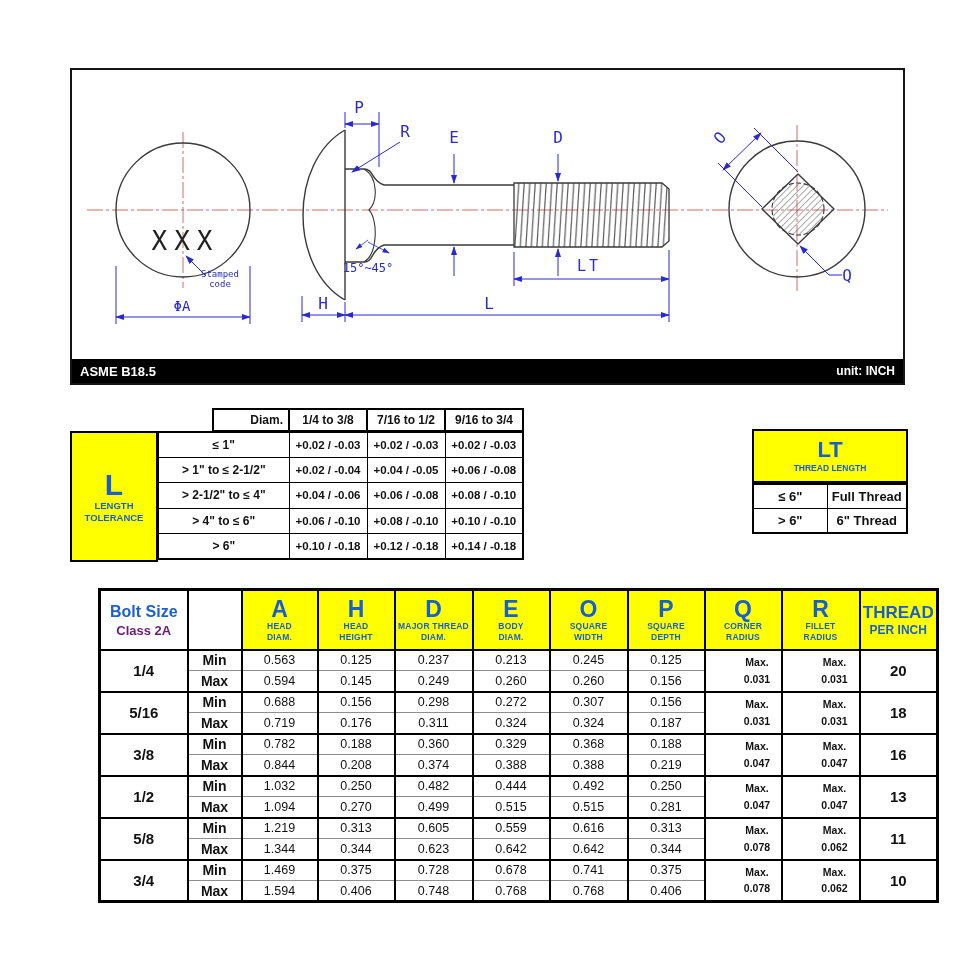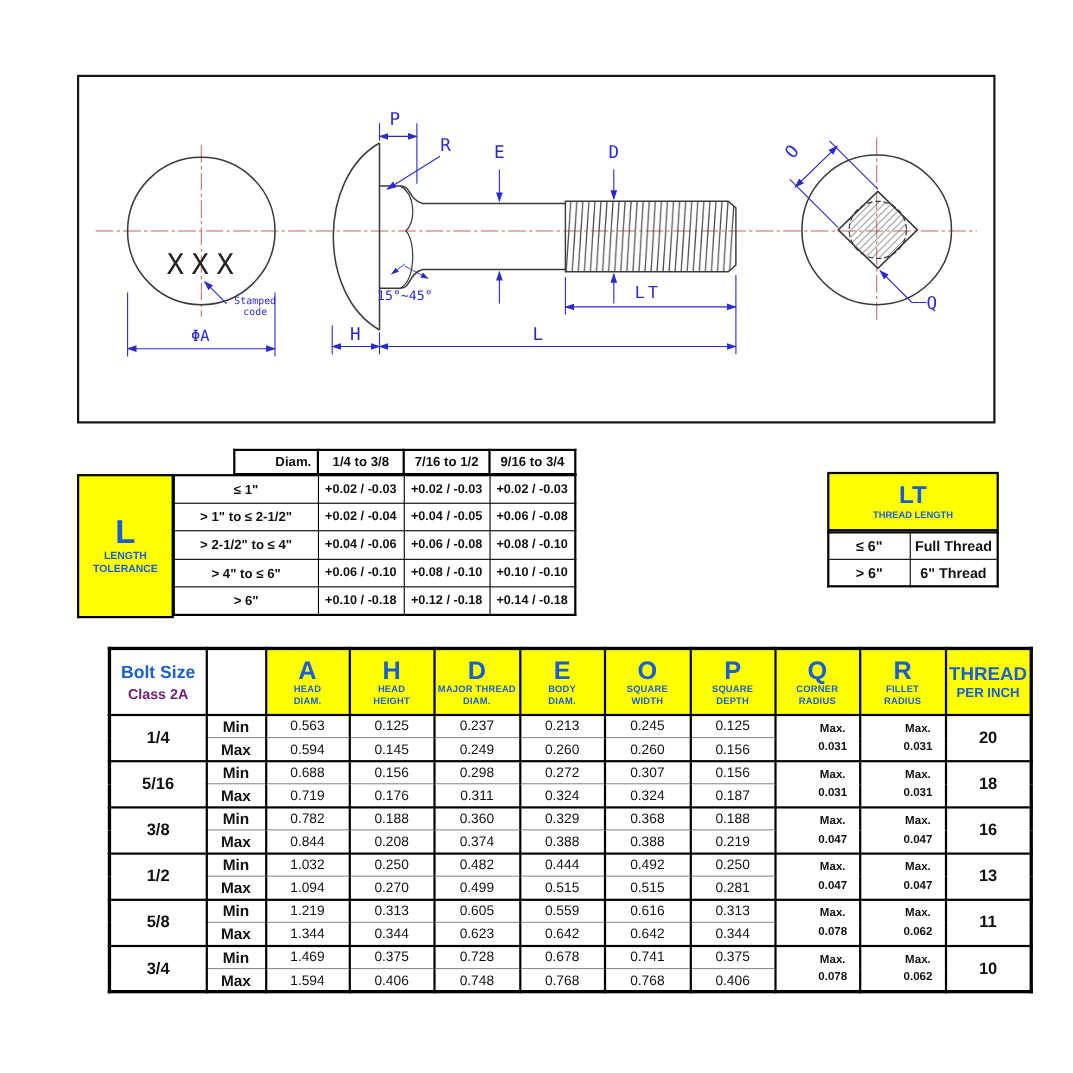--- a/index.html
+++ b/index.html
@@ -141,28 +141,32 @@
 
     <div class="dlabel" style="left:287px;top:38px">P</div>
     <div class="dlabel" style="left:333px;top:62px">R</div>
     <div class="dlabel" style="left:382px;top:68px">E</div>
     <div class="dlabel" style="left:486px;top:68px">D</div>
     <div class="dlabel ltl" style="left:517px;top:196px">LT</div>
     <div class="dlabel" style="left:417px;top:234px">L</div>
     <div class="dlabel" style="left:251px;top:234px">H</div>
     <div class="dlabel phia" style="left:110px;top:237px">ΦA</div>
     <div class="dlabel xxx" style="left:110px;top:171px">XXX</div>
-    <div class="dlabel stamp" style="left:160px;top:210px">
+    <div class="dlabel stamp" style="left:148px;top:210px">
       <div>Stamped</div>
       <div>code</div>
     </div>
     <div class="dlabel cham" style="left:296px;top:199px">15°~45°</div>
     <div class="dlabel rot" style="left:648px;top:68px">O</div>
     <div class="dlabel" style="left:775px;top:206px">Q</div>
 
+    <div class="bar">
+      <span>ASME B18.5</span>
+      <span class="unit">unit: INCH</span>
+    </div>
   </div>
 
   <div class="l-side">
     <div class="big">L</div>
     <div class="sub">LENGTH</div>
     <div class="sub">TOLERANCE</div>
   </div>
 
   <table class="lhead">
     <colgroup>

